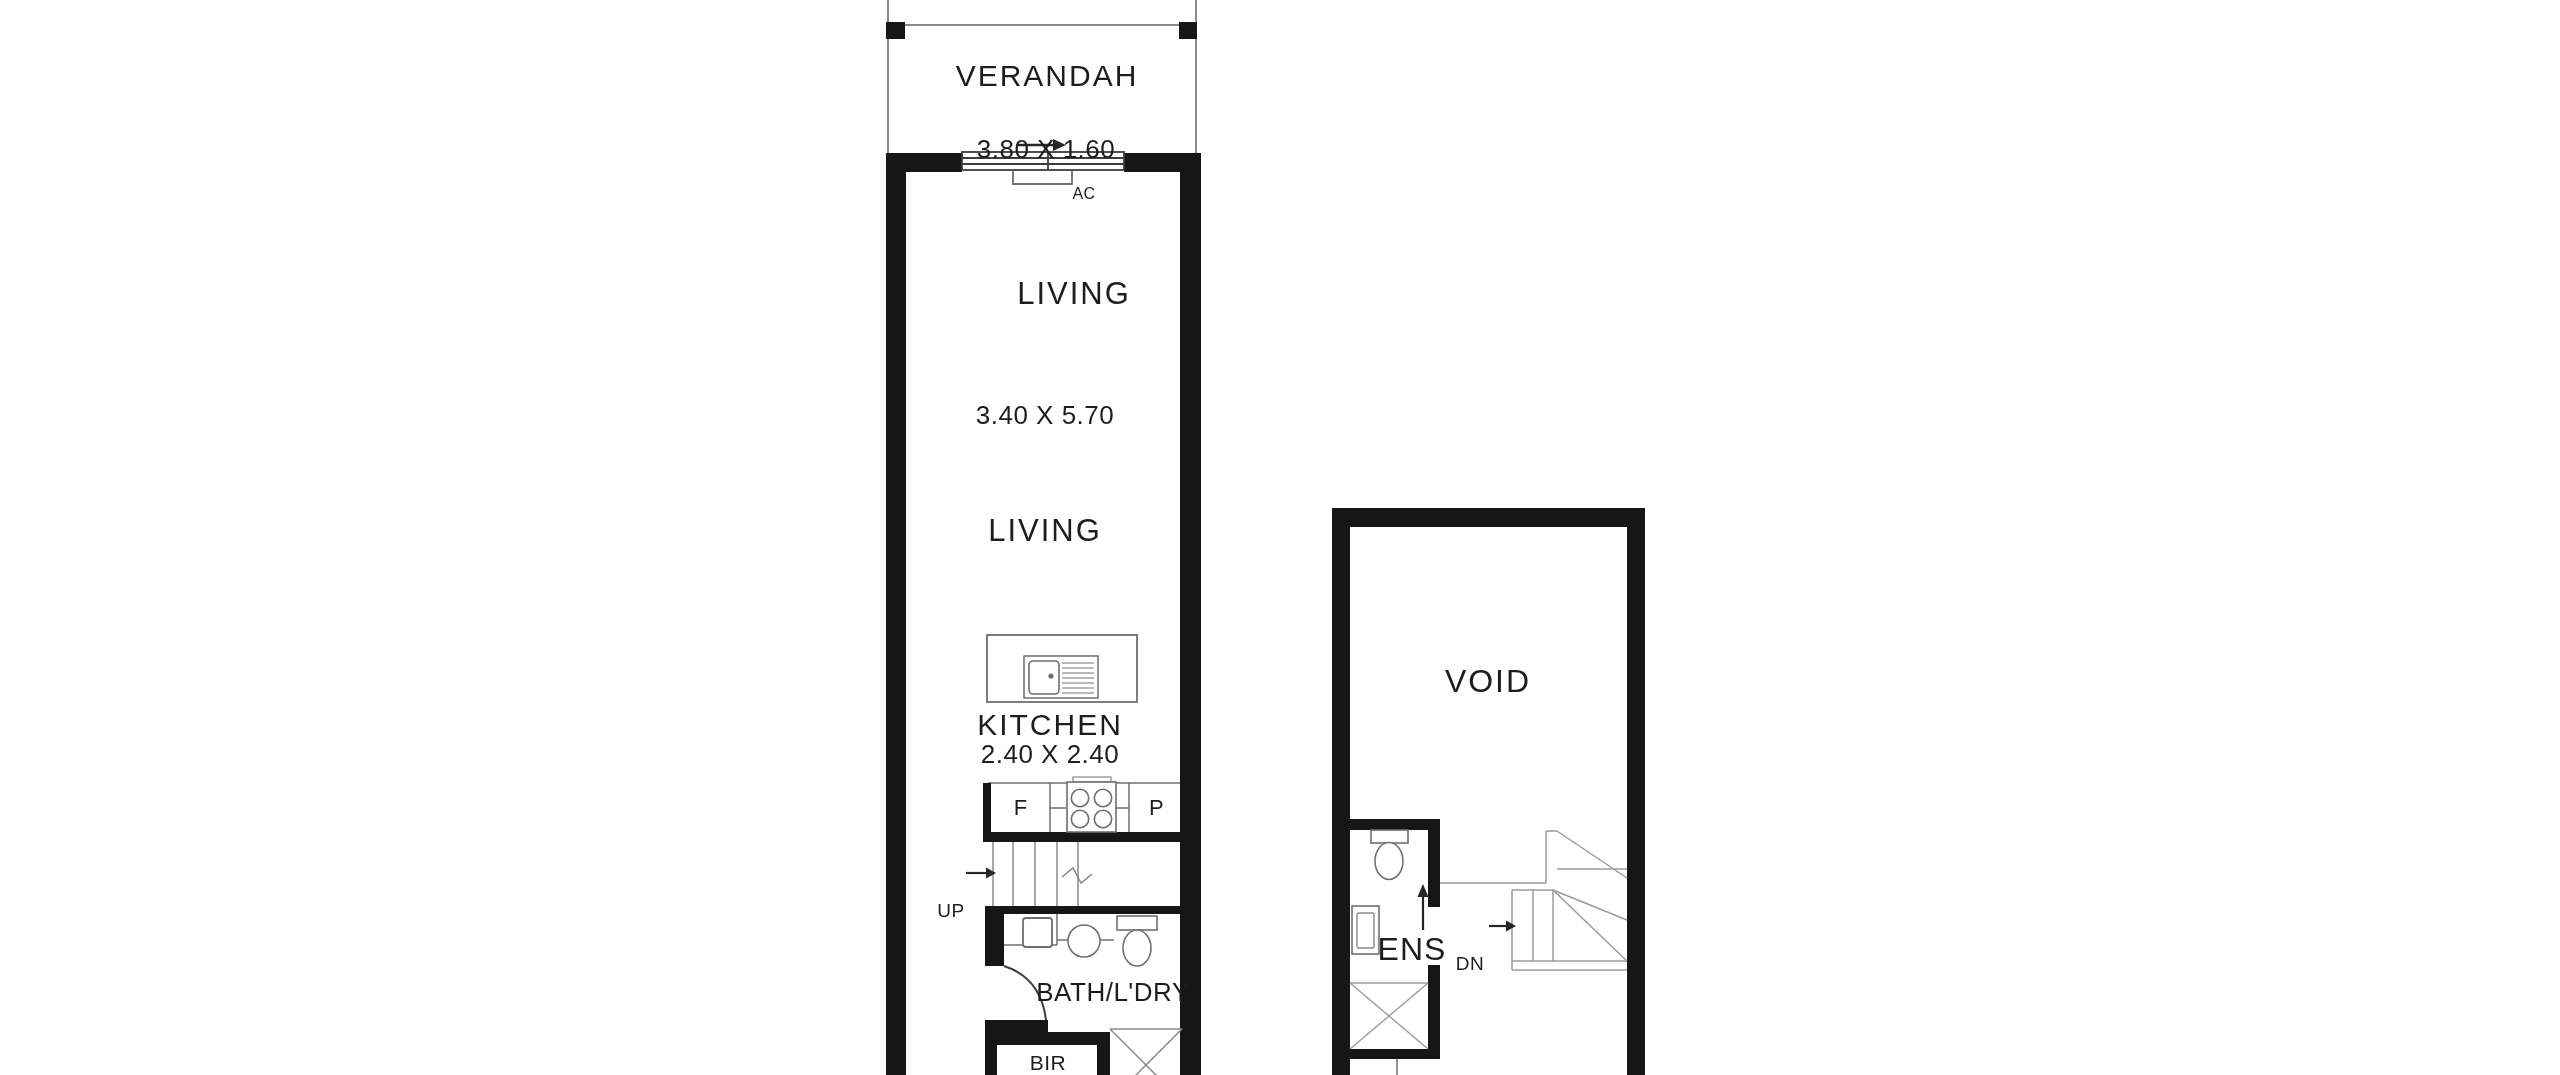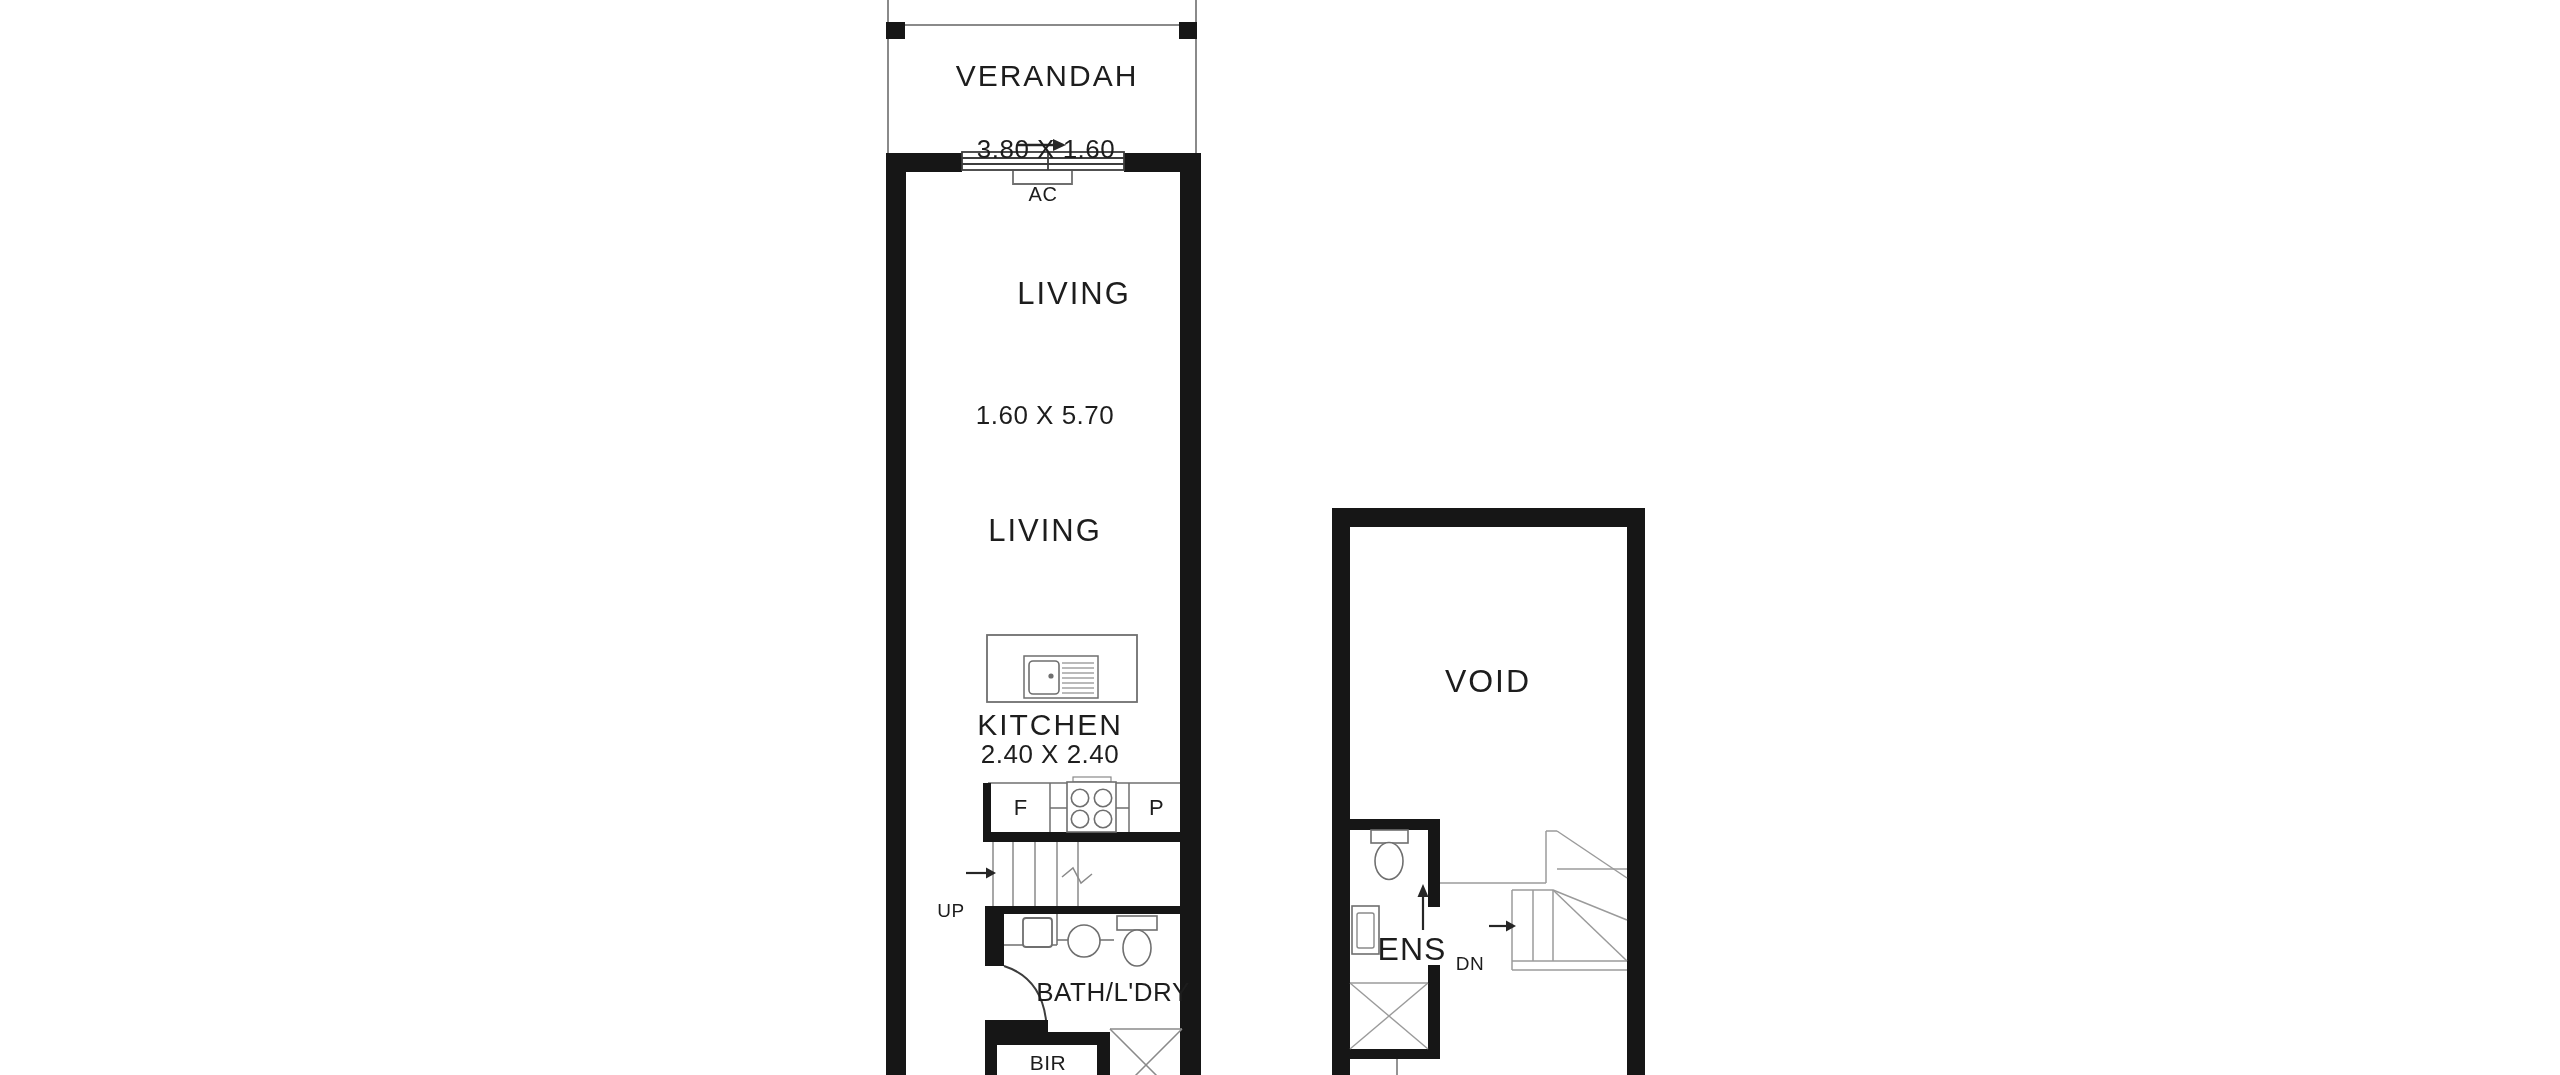--- a/index.html
+++ b/index.html
@@ -17,21 +17,21 @@
     white-space:nowrap;
     color:#1d1d1d;
     letter-spacing:1.2px;
     line-height:1;
     user-select:none;
   }
   .room{font-size:31px;letter-spacing:2px;}
   .room-lg{font-size:32px;letter-spacing:2px;}
   .dims{font-size:26px;letter-spacing:0.5px;}
   .sm{font-size:19px;letter-spacing:0.5px;margin-top:36px;}
-  .xs{font-size:20px;letter-spacing:0.5px;}
+  .xs{font-size:16px;letter-spacing:0.5px;margin-left:41px;}
   .fp{font-size:22px;}
   .bath{font-size:26px;letter-spacing:0.5px;}
   .bir{font-size:21px;letter-spacing:0.5px;}
 </style>
 </head>
 <body>
 
 <div class="canvas">
 
   <svg width="2560" height="1075" viewBox="0 0 2560 1075">
@@ -198,21 +198,21 @@
     <g>
       <line x1="1489" y1="926" x2="1506" y2="926" stroke="#262626" stroke-width="2.2"></line>
       <polygon points="1506,920.5 1516,926 1506,931.5" fill="#262626"></polygon>
     </g>
   </svg>
 
   <div class="lbl room" style="left:1047px;top:76px;font-size:30px;">VERANDAH</div>
   <div class="lbl dims" style="left:1046px;top:105px;margin-top:44px;">3.80 X 1.60</div>
   <div class="lbl xs" style="left:1043px;top:194px;">AC</div>
   <div class="lbl room" style="left:1074px;top:293px;">LIVING</div>
-  <div class="lbl dims" style="left:1045px;top:415px;">1.60 X 5.70</div>
+  <div class="lbl dims" style="left:1045px;top:415px;">3.40 X 5.70</div>
   <div class="lbl room" style="left:1045px;top:530px;">LIVING</div>
   <div class="lbl room" style="left:1050px;top:725px;font-size:30px;">KITCHEN</div>
   <div class="lbl dims" style="left:1050px;top:754px;">2.40 X 2.40</div>
   <div class="lbl fp" style="left:1021px;top:808px;">F</div>
   <div class="lbl fp" style="left:1157px;top:808px;">P</div>
   <div class="lbl sm" style="left:951px;top:874px;">UP</div>
   <div class="lbl bath" style="left:1113px;top:992px;">BATH/L'DRY</div>
   <div class="lbl bir" style="left:1048px;top:1062px;">BIR</div>
   <div class="lbl room-lg" style="left:1488px;top:681px;">VOID</div>
   <div class="lbl room-lg" style="left:1412px;top:949px;letter-spacing:1px;">ENS</div>

